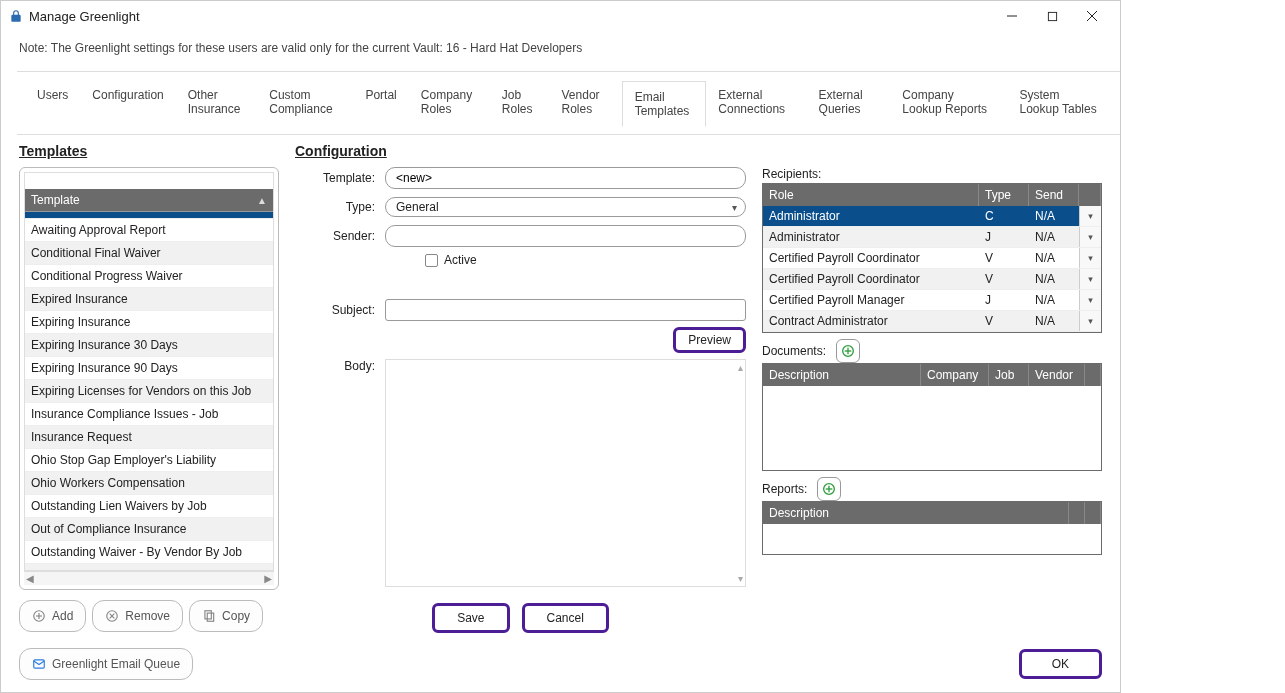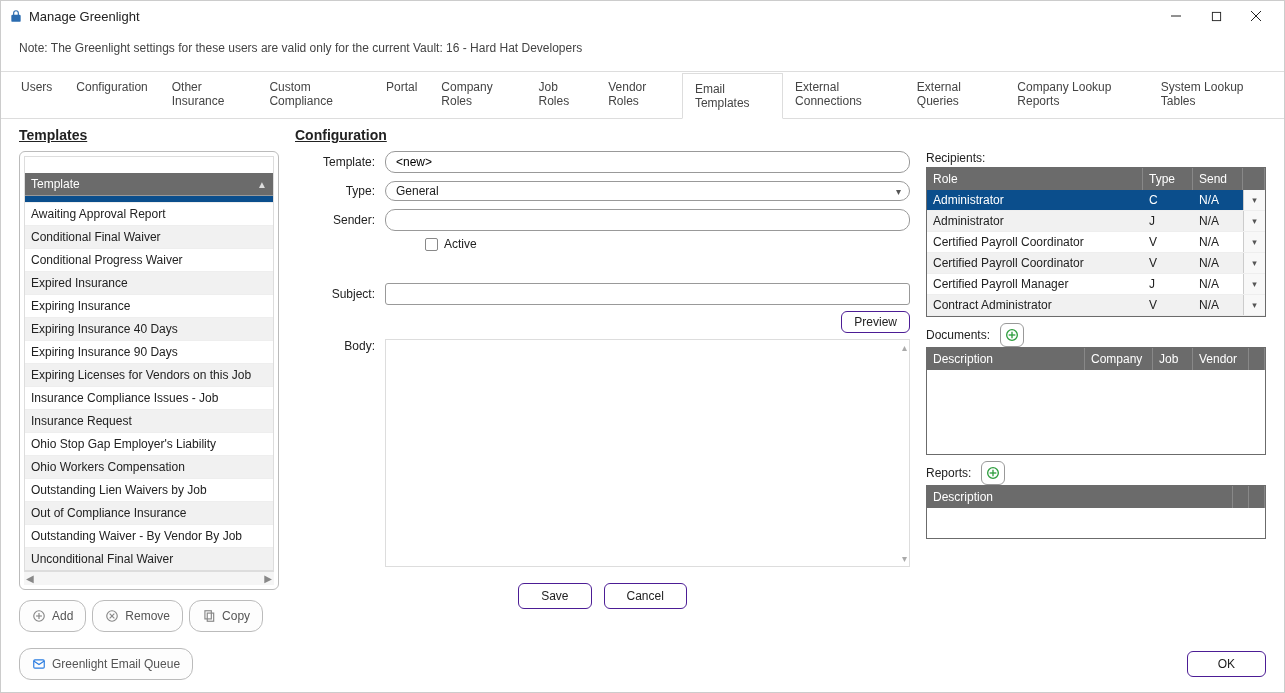--- a/index.html
+++ b/index.html
@@ -1,24 +1,24 @@
 <!DOCTYPE html>
 <html><head>
 <meta charset="utf-8">
 <style>
   * { box-sizing: border-box; }
   html, body { margin: 0; padding: 0; font-family: "Segoe UI", Tahoma, sans-serif; font-size: 12px; color: #222; background: #fff; }
-  .window { width: 1285px; height: 693px; display: flex; flex-direction: column; border: 1px solid #ccc; }
+  .window { width: 1121px; height: 693px; display: flex; flex-direction: column; border: 1px solid #ccc; }
   .titlebar { display:flex; align-items:center; height: 30px; padding: 0 8px; }
   .titlebar .title-icon { width: 14px; height: 14px; margin-right: 6px; display:inline-flex; }
   .titlebar .title-text { flex: 0 0 auto; font-size: 13px; }
   .titlebar .spacer { flex: 1; }
   .win-btn { width: 40px; height: 30px; display:flex; align-items:center; justify-content:center; }
   .note { padding: 10px 18px 6px 18px; color:#444; }
-  .tabbar { display:flex; border-top:1px solid #ddd; border-bottom:1px solid #ddd; padding: 0 8px; margin: 10px 0 8px 0; }
+  .tabbar { display:flex; border-top:1px solid #ddd; border-bottom:1px solid #ddd; padding: 8px 8px; margin: 10px 0 8px 16px; }
   .tab { padding: 8px 12px; color:#444; cursor:default; }
   .tab.active { border:1px solid #ddd; border-bottom:1px solid #fff; background:#fff; position:relative; top:1px; }
   .main { flex:1; display:flex; padding: 0 18px 8px 18px; gap: 16px; overflow:hidden; }
   .left-col { width: 260px; display:flex; flex-direction:column; }
   .section-header { font-weight:bold; text-decoration: underline; font-size:14px; margin-bottom: 8px; }
   .template-listbox { flex:1; border:1px solid #bbb; border-radius:6px; padding:4px; display:flex; flex-direction:column; overflow:hidden; }
   .listbox-inner { flex:1; border:1px solid #ddd; overflow-y:auto; overflow-x:auto; }
   .col-header { background:#6b6b6b; color:#fff; padding:4px 6px; font-size:12px; border-bottom:1px solid #999; display:flex; justify-content:space-between; align-items:center; position:sticky; top:16px; }
   .sort-arrow { font-size:10px; color:#ddd; }
   .tmpl-row { padding:4px 6px; border-bottom:1px solid #eee; cursor:default; white-space:nowrap; }
@@ -37,21 +37,21 @@
   .chev-down { font-size:10px; color:#555; }
   .checkbox-row { display:flex; align-items:center; gap:6px; margin-left:90px; }
   .chk { width:13px; height:13px; border:1px solid #888; border-radius:2px; }
   .subject-row { margin-top:32px; }
   .preview-row { display:flex; justify-content:flex-end; margin:6px 0 6px 0; }
   .body-label { align-self:flex-start; }
   .body-box { border:1px solid #ddd; height:228px; position:relative; background:#fff; }
   .body-box .scroll-up { position:absolute; top:2px; right:2px; font-size:10px; color:#aaa; }
   .body-box .scroll-dn { position:absolute; bottom:2px; right:2px; font-size:10px; color:#aaa; }
   .save-row { display:flex; gap:12px; justify-content:center; margin-top:16px; }
-  .btn { border:1px solid #4c1d95; border-radius:6px; padding:5px 22px; background:#fff; cursor:default; }
+  .btn { border:3px solid #4c1d95; border-radius:6px; padding:5px 22px; background:#fff; cursor:default; }
   .right-col { width: 340px; display:flex; flex-direction:column; gap:0; }
   .right-col .section-header { margin-top:0; }
   .r-label { margin-top:0px; margin-bottom:2px; }
   .grid-box { border:1px solid #6b6b6b; }
   .grid-header { display:flex; background:#6b6b6b; color:#fff; font-size:12px; }
   .grid-header .gh { padding:4px 6px; border-right:1px solid #888; }
   .recip-body { max-height:130px; overflow-y:auto; }
   .grid-row { display:flex; border-bottom:1px solid #eee; }
   .grid-row:nth-child(odd){ background:#fff; }
   .grid-row:nth-child(even){ background:#f1f1f1; }
@@ -141,21 +141,21 @@
             <span>Template</span>
             <span class="sort-arrow">▲</span>
           </div>
           <div id="tmpl-rows">
               <div class="tmpl-row selected">&lt;new&gt;</div>
               <div class="tmpl-row">Awaiting Approval Report</div>
               <div class="tmpl-row">Conditional Final Waiver</div>
               <div class="tmpl-row">Conditional Progress Waiver</div>
               <div class="tmpl-row">Expired Insurance</div>
               <div class="tmpl-row">Expiring Insurance</div>
-              <div class="tmpl-row">Expiring Insurance 40 Days</div>
+              <div class="tmpl-row">Expiring Insurance 30 Days</div>
               <div class="tmpl-row">Expiring Insurance 90 Days</div>
               <div class="tmpl-row">Expiring Licenses for Vendors on this Job</div>
               <div class="tmpl-row">Insurance Compliance Issues - Job</div>
               <div class="tmpl-row">Insurance Request</div>
               <div class="tmpl-row">Ohio Stop Gap Employer's Liability</div>
               <div class="tmpl-row">Ohio Workers Compensation</div>
               <div class="tmpl-row">Outstanding Lien Waivers by Job</div>
               <div class="tmpl-row">Out of Compliance Insurance</div>
               <div class="tmpl-row">Outstanding Waiver - By Vendor By Job</div>
               <div class="tmpl-row">Unconditional Final Waiver</div>

